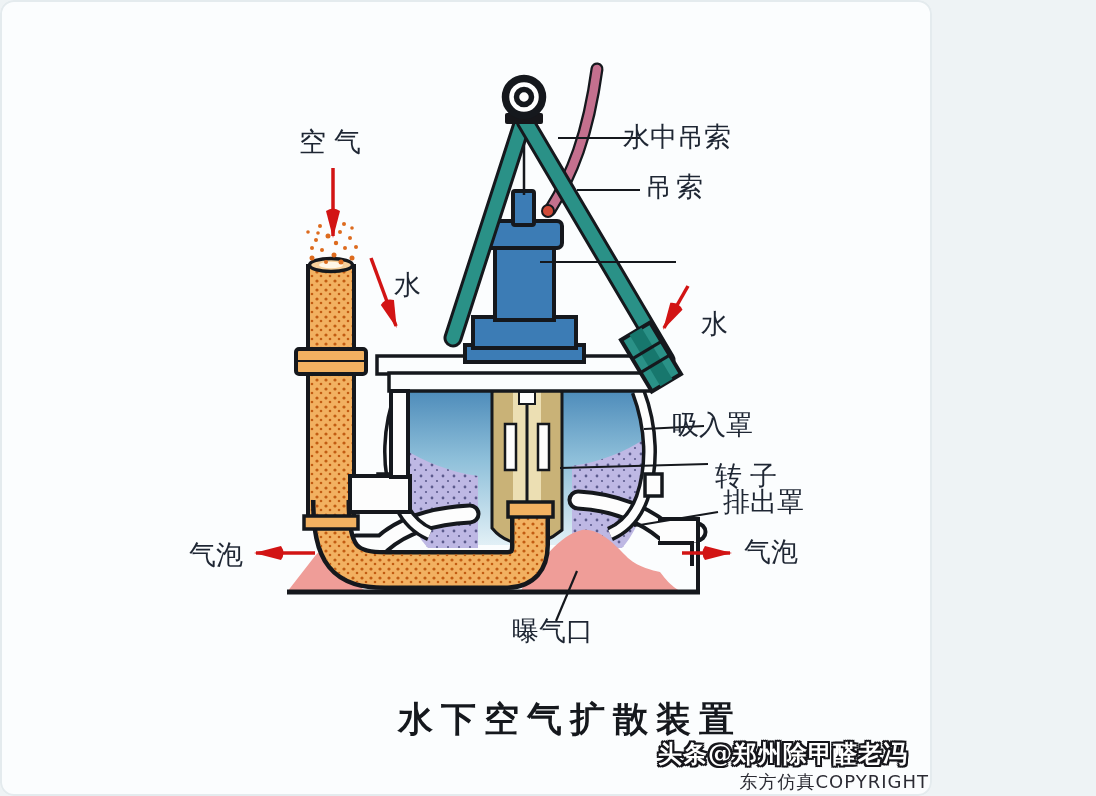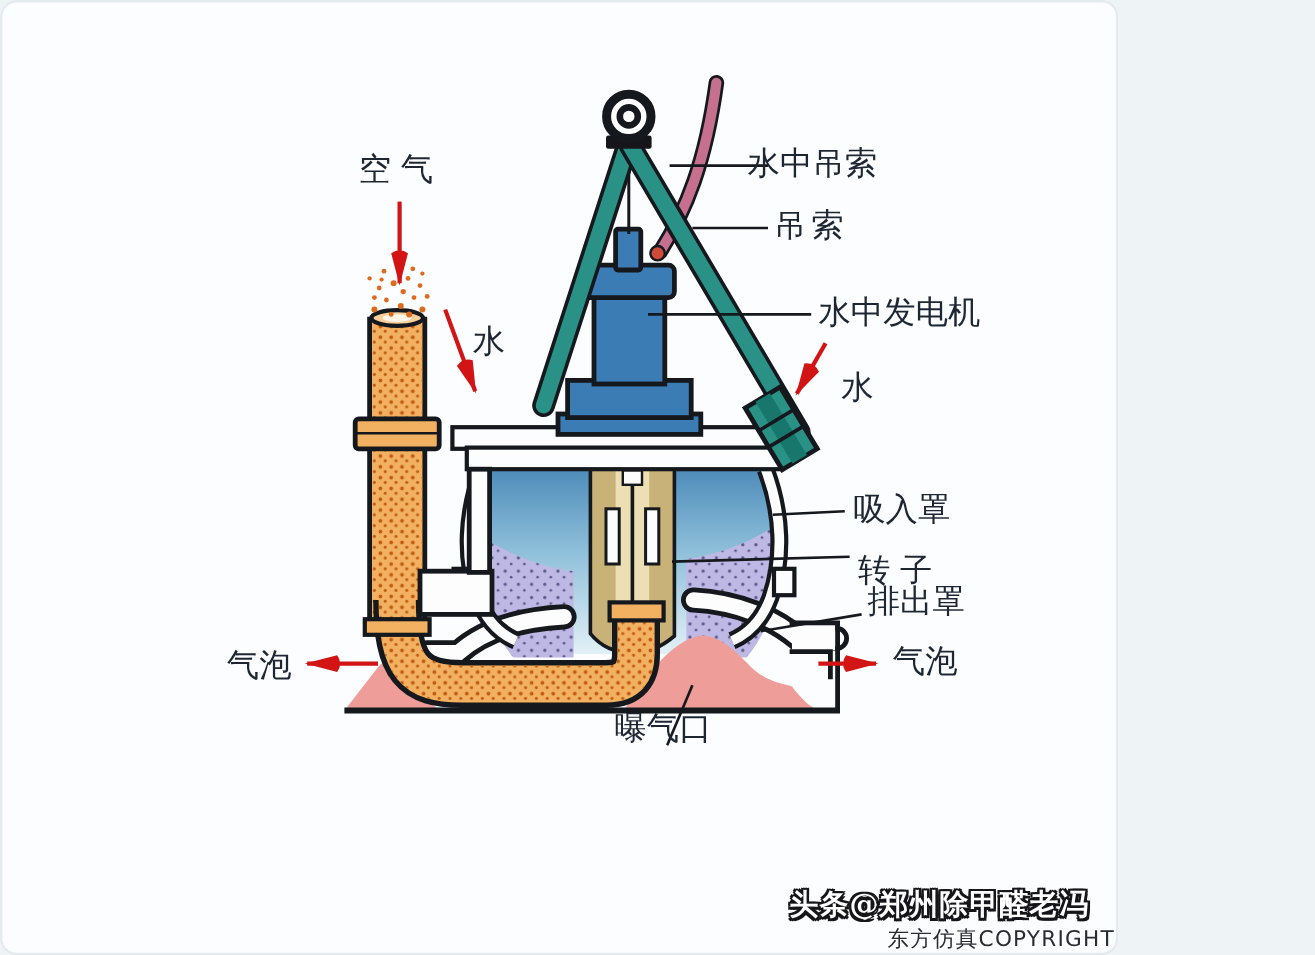--- a/index.html
+++ b/index.html
@@ -1,21 +1,21 @@
 <!DOCTYPE html>
 <html><head>
 <meta charset="utf-8">
 <style>
   html,body{margin:0;padding:0;}
   body{width:1096px;height:796px;background:#eef3f5;font-family:"DejaVu Serif","Liberation Serif",serif;}
   #stage{position:absolute;left:0;top:0;width:932px;height:796px;background:#fbfdfe;border-radius:14px;overflow:hidden;box-shadow:inset 0 0 0 2px #e4ebee;}
   svg{position:absolute;left:0;top:0;}
   .lbl{position:absolute;color:#1e2633;font-size:27px;line-height:1.05;white-space:nowrap;}
   .sp8{letter-spacing:8px;}
-  .sp4{letter-spacing:4px;}
+  .sp4{letter-spacing:4px;font-family:Liberation Mono, monospace;}
   .title{position:absolute;left:380px;top:696px;width:380px;text-align:center;font-size:35px;font-weight:bold;letter-spacing:8px;color:#15181d;}
   .wm-big{position:absolute;right:24px;top:738px;font-size:24px;font-weight:bold;color:#ffffff;letter-spacing:1px;
           text-shadow:-2px -2px 0 #15151a,2px -2px 0 #15151a,-2px 2px 0 #15151a,2px 2px 0 #15151a,0 -2px 0 #15151a,0 2px 0 #15151a,-2px 0 0 #15151a,2px 0 0 #15151a;}
   .wm-small{position:absolute;right:3px;top:770px;font-size:18px;font-weight:normal;color:#2b2b33;letter-spacing:1px;font-family:"DejaVu Sans","Liberation Sans",sans-serif;}
   .red-arrow{stroke:#d21414;stroke-width:3.5;fill:none;}
   .leader{stroke:#15181d;stroke-width:2.2;fill:none;}
 </style>
 </head>
 <body>
 
@@ -193,27 +193,27 @@
     <path class="red-arrow" d="M371,258 L396,326" marker-end="url(#nib)"></path>
     <path class="red-arrow" d="M688,286 L664,328" marker-end="url(#nib)"></path>
     <path class="red-arrow" d="M315,553 L256,553" marker-end="url(#nib)"></path>
     <path class="red-arrow" d="M682,553 L730,553" marker-end="url(#nib)"></path>
   </g>
 </svg>
 
 <div class="lbl sp8" style="left:299px;top:128px;">空气</div>
 <div class="lbl" style="left:623px;top:123px;">水中吊索</div>
 <div class="lbl sp4" style="left:645px;top:175px;">吊索</div>
-<div class="lbl" style="left:682px;top:247px;">水中发电机</div>
 <div class="lbl" style="left:394px;top:271px;">水</div>
 <div class="lbl" style="left:701px;top:310px;">水</div>
-<div class="lbl" style="left:711px;top:411px;">吸入罩</div>
+<div class="lbl" style="left:672px;top:411px;">吸入罩</div>
 <div class="lbl sp8" style="left:715px;top:462px;">转子</div>
 <div class="lbl" style="left:723px;top:488px;">排出罩</div>
 <div class="lbl" style="left:189px;top:541px;">气泡</div>
 <div class="lbl" style="left:744px;top:538px;">气泡</div>
-<div class="lbl" style="left:512px;top:594px;">曝气口</div>
-
+<div class="lbl" style="left:512px;top:617px;">曝气口</div>
+
+<div class="title">水下空气扩散装置</div>
 
 <div class="wm-big">头条@郑州除甲醛老冯</div>
 <div class="wm-small">东方仿真COPYRIGHT</div>
 
 </div>
 
 </body></html>

